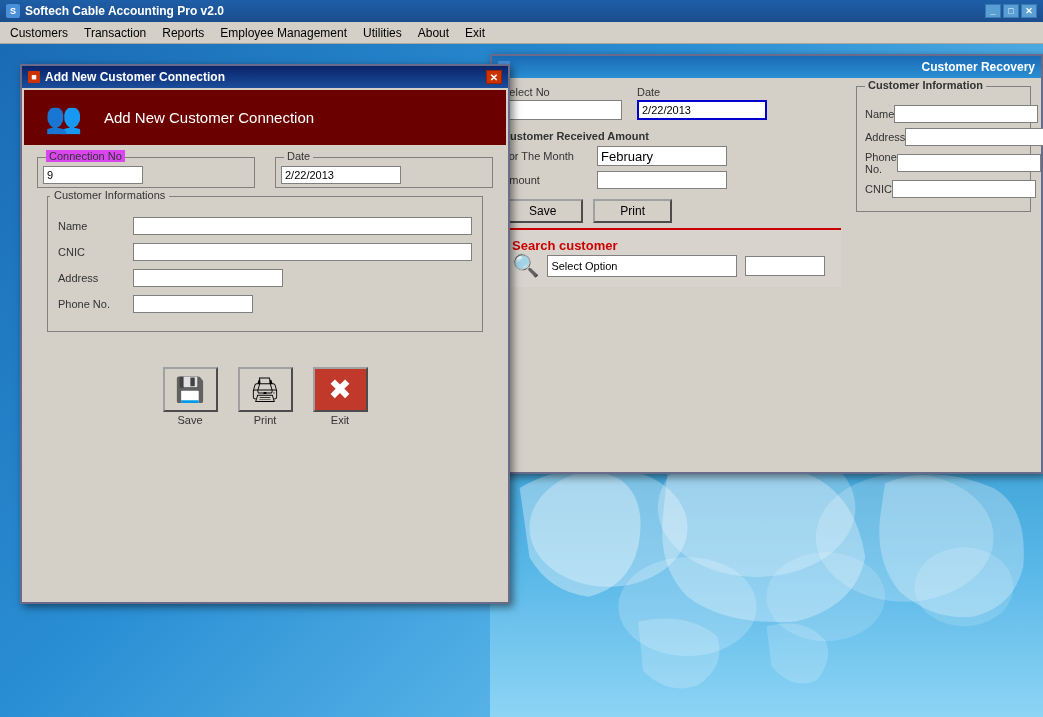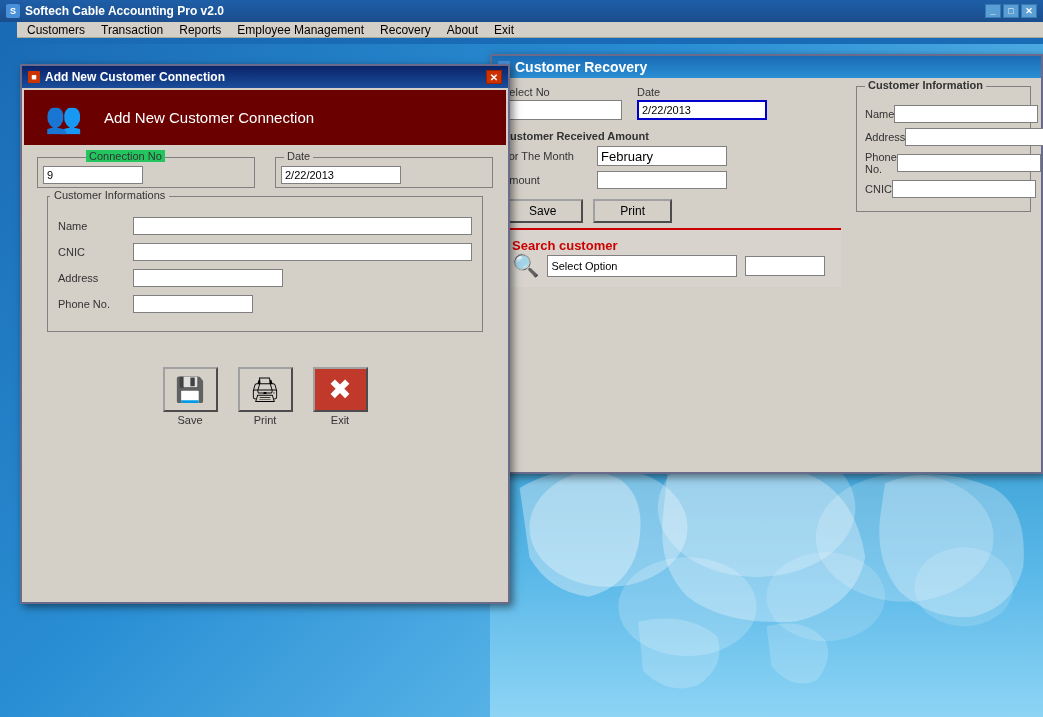--- a/index.html
+++ b/index.html
@@ -51,26 +51,25 @@
       color: white;
       display: flex;
       align-items: center;
       justify-content: center;
       cursor: pointer;
     }
 
     
     .menu-bar {
       background: #d4d0c8;
-      height: 16px;
+      height: 22px;
       display: flex;
       align-items: center;
       padding: 0 2px;
       border-bottom: 1px solid #aca899;
-      margin-left: 17px;
     }
     .menu-item {
       padding: 2px 8px;
       font-size: 12px;
       color: #000;
       cursor: pointer;
       height: 100%;
       display: flex;
       align-items: center;
     }
@@ -303,22 +302,23 @@
       box-shadow: 3px 3px 8px rgba(0,0,0,0.5);
       z-index: 9;
     }
     .cr-title-bar {
       background: linear-gradient(to bottom, #1a6bb5, #2a8fd4);
       color: white;
       height: 22px;
       display: flex;
       align-items: center;
       padding: 0 6px;
-      font-size: 14px;
-      font-weight: bold;
+      font-size: 12px;
+      font-weight: bold;
+      justify-content: space-between;
     }
     .cr-title-icon {
       width: 12px;
       height: 12px;
       background: #4a90d9;
       border-radius: 1px;
       margin-right: 5px;
     }
 
     .cr-field-group {
@@ -494,21 +494,21 @@
     <div class="title-btn">□</div>
     <div class="title-btn">✕</div>
   </div>
 </div>
 
 <div class="menu-bar">
   <div class="menu-item">Customers</div>
   <div class="menu-item">Transaction</div>
   <div class="menu-item">Reports</div>
   <div class="menu-item">Employee Management</div>
-  <div class="menu-item">Recovery</div>
+  <div class="menu-item">Utilities</div>
   <div class="menu-item">About</div>
   <div class="menu-item">Exit</div>
 </div>
 
 <div class="main-bg">
 
   <div class="world-map-area">
     <svg width="100%" height="100%" viewBox="0 0 560 290">
 
       <ellipse cx="120" cy="100" rx="80" ry="60" fill="rgba(255,255,255,0.3)"></ellipse>
@@ -538,21 +538,21 @@
       <div class="avatar-group">
         <span class="avatar-icon">👥</span>
       </div>
       <span class="ancc-header-title">Add New Customer Connection</span>
     </div>
 
     <div class="ancc-body">
       <div class="field-row-inline">
 
         <div style="position:relative; border:1px solid #808080; padding:8px 5px 3px 5px; flex:1;">
-          <span style="position:absolute;top:-8px;left:8px;background:#22c55e;padding:0 3px;font-size:11px;color:#333;margin-left:40px;">Connection No</span>
+          <span style="position:absolute;top:-8px;left:8px;background:#d946ef;padding:0 3px;font-size:11px;color:#333;">Connection No</span>
           <input type="text" class="field-input" style="width: 100px;" value="9">
         </div>
 
         <div style="position:relative; border:1px solid #808080; padding:8px 5px 3px 5px; flex:1;">
           <span style="position:absolute;top:-8px;left:8px;background:#d4d0c8;padding:0 3px;font-size:11px;color:#333;">Date</span>
           <input type="text" class="field-input" style="width: 120px;" value="2/22/2013">
         </div>
       </div>
 
       <div class="info-section">

